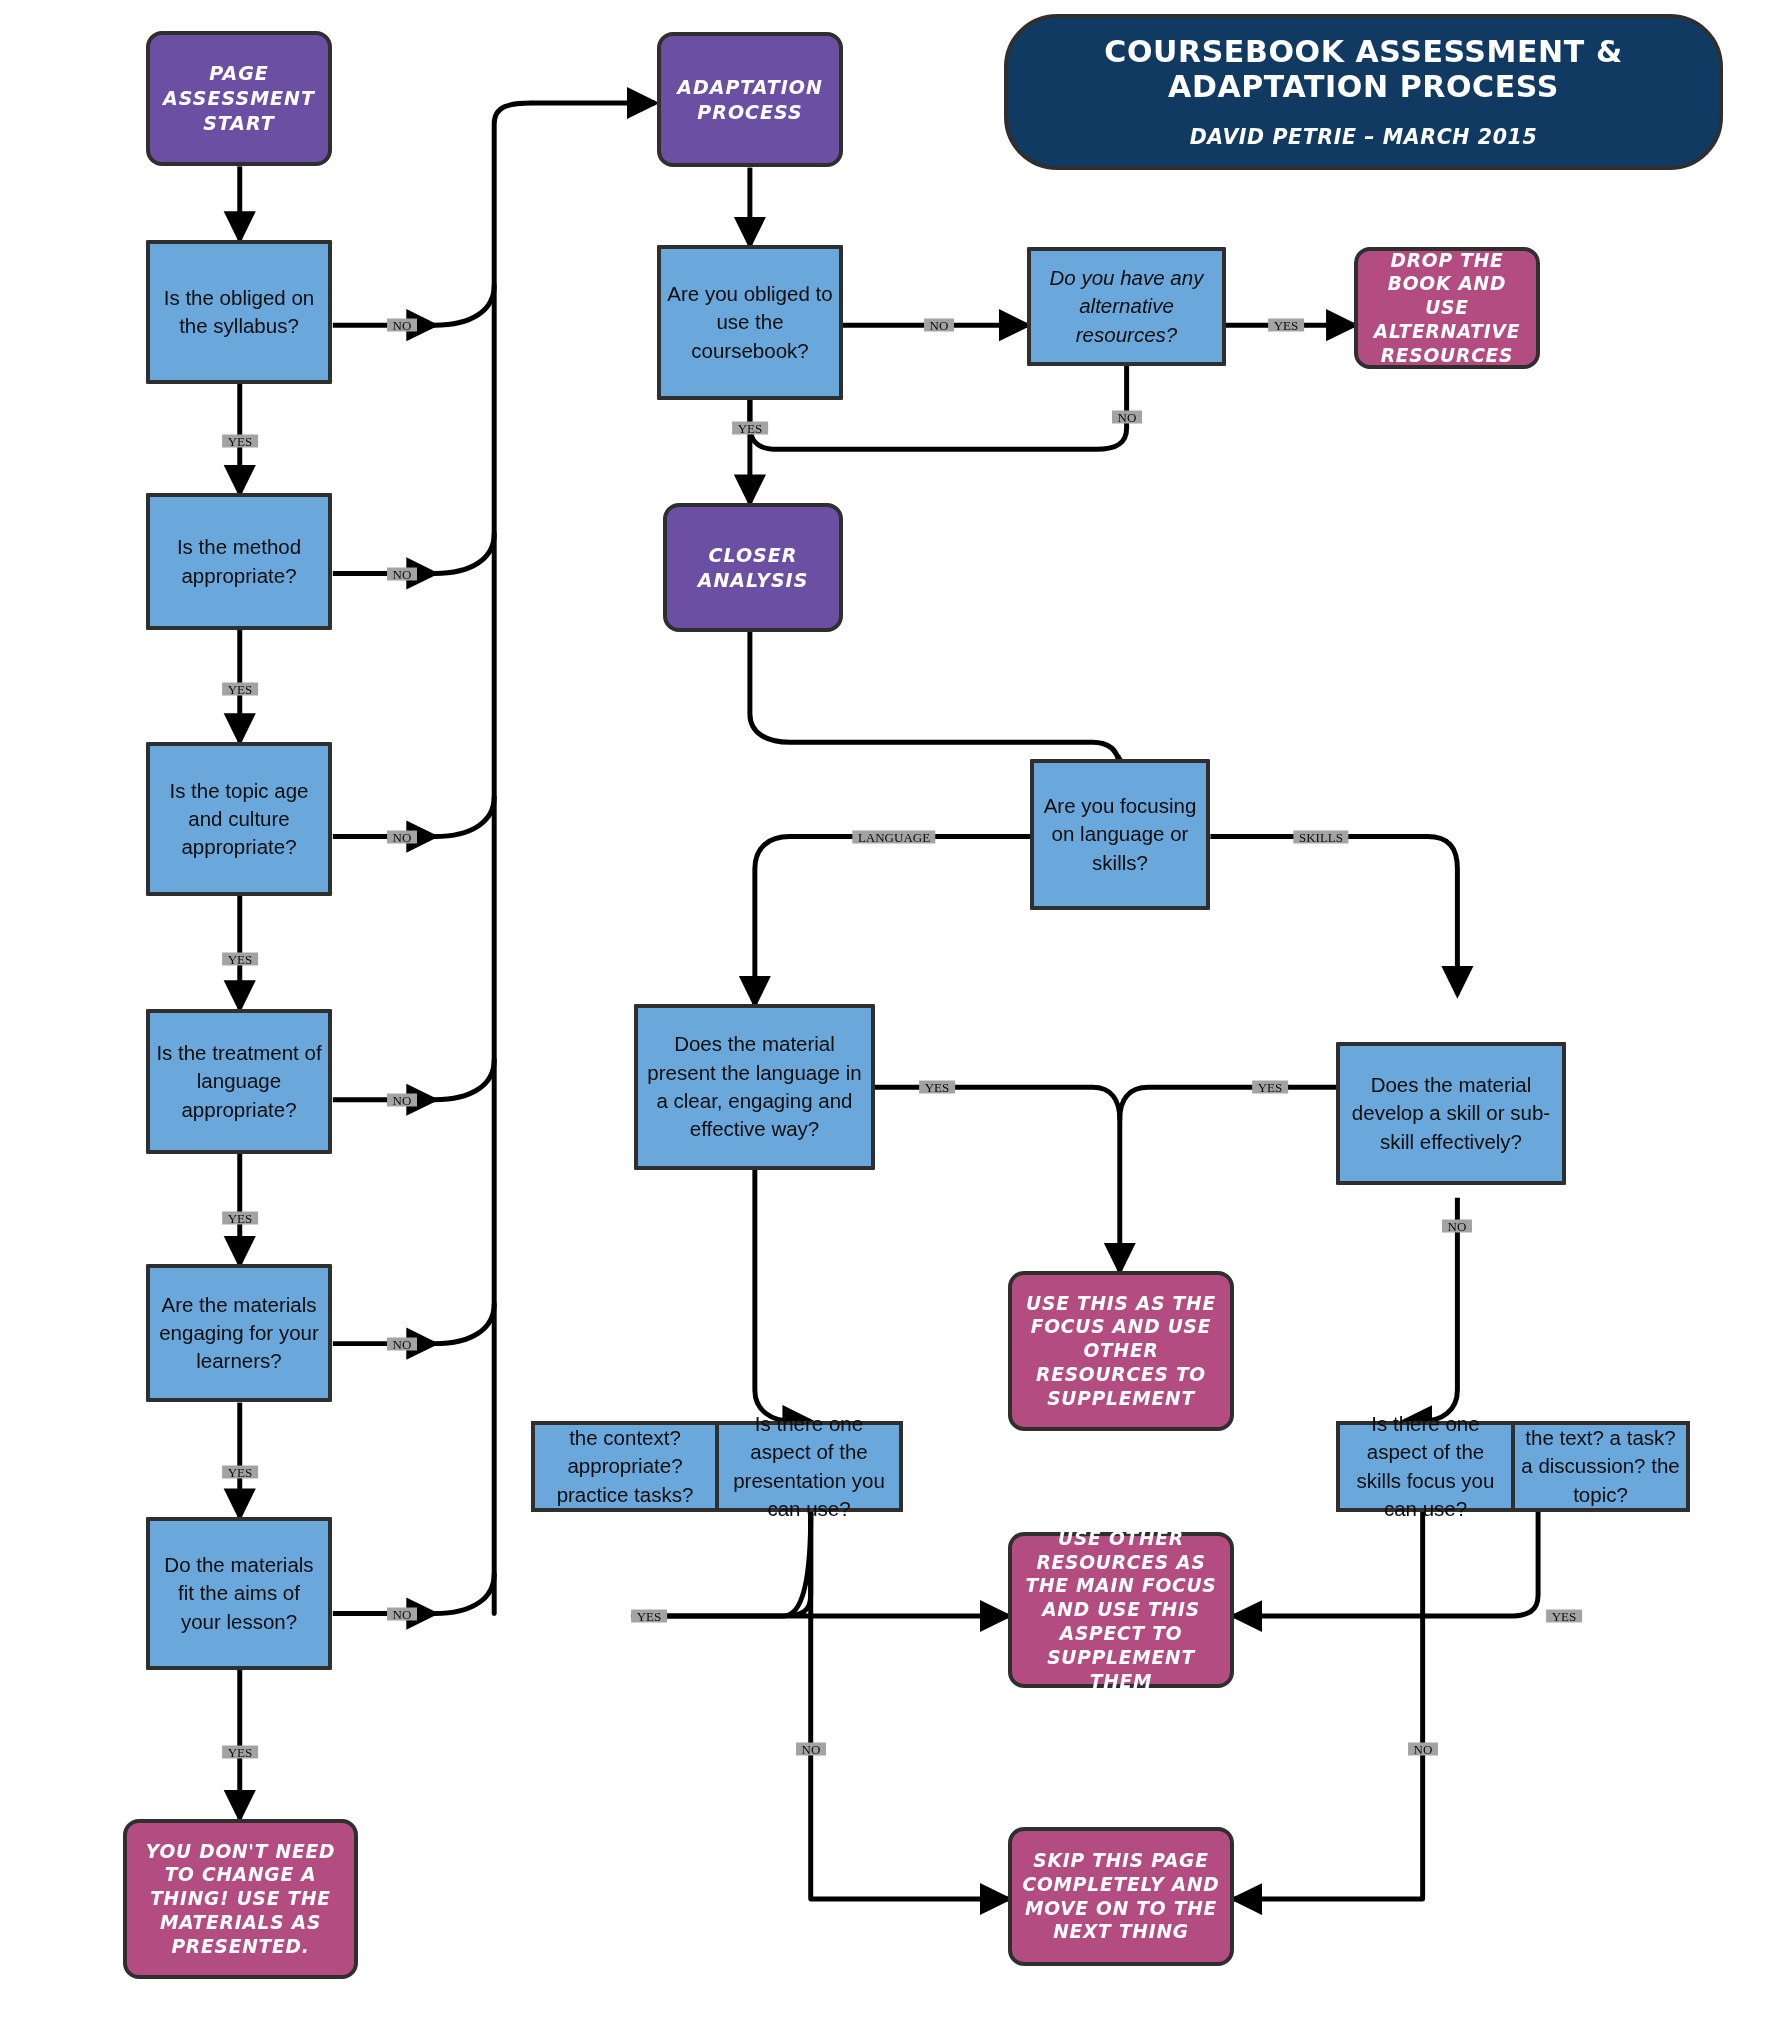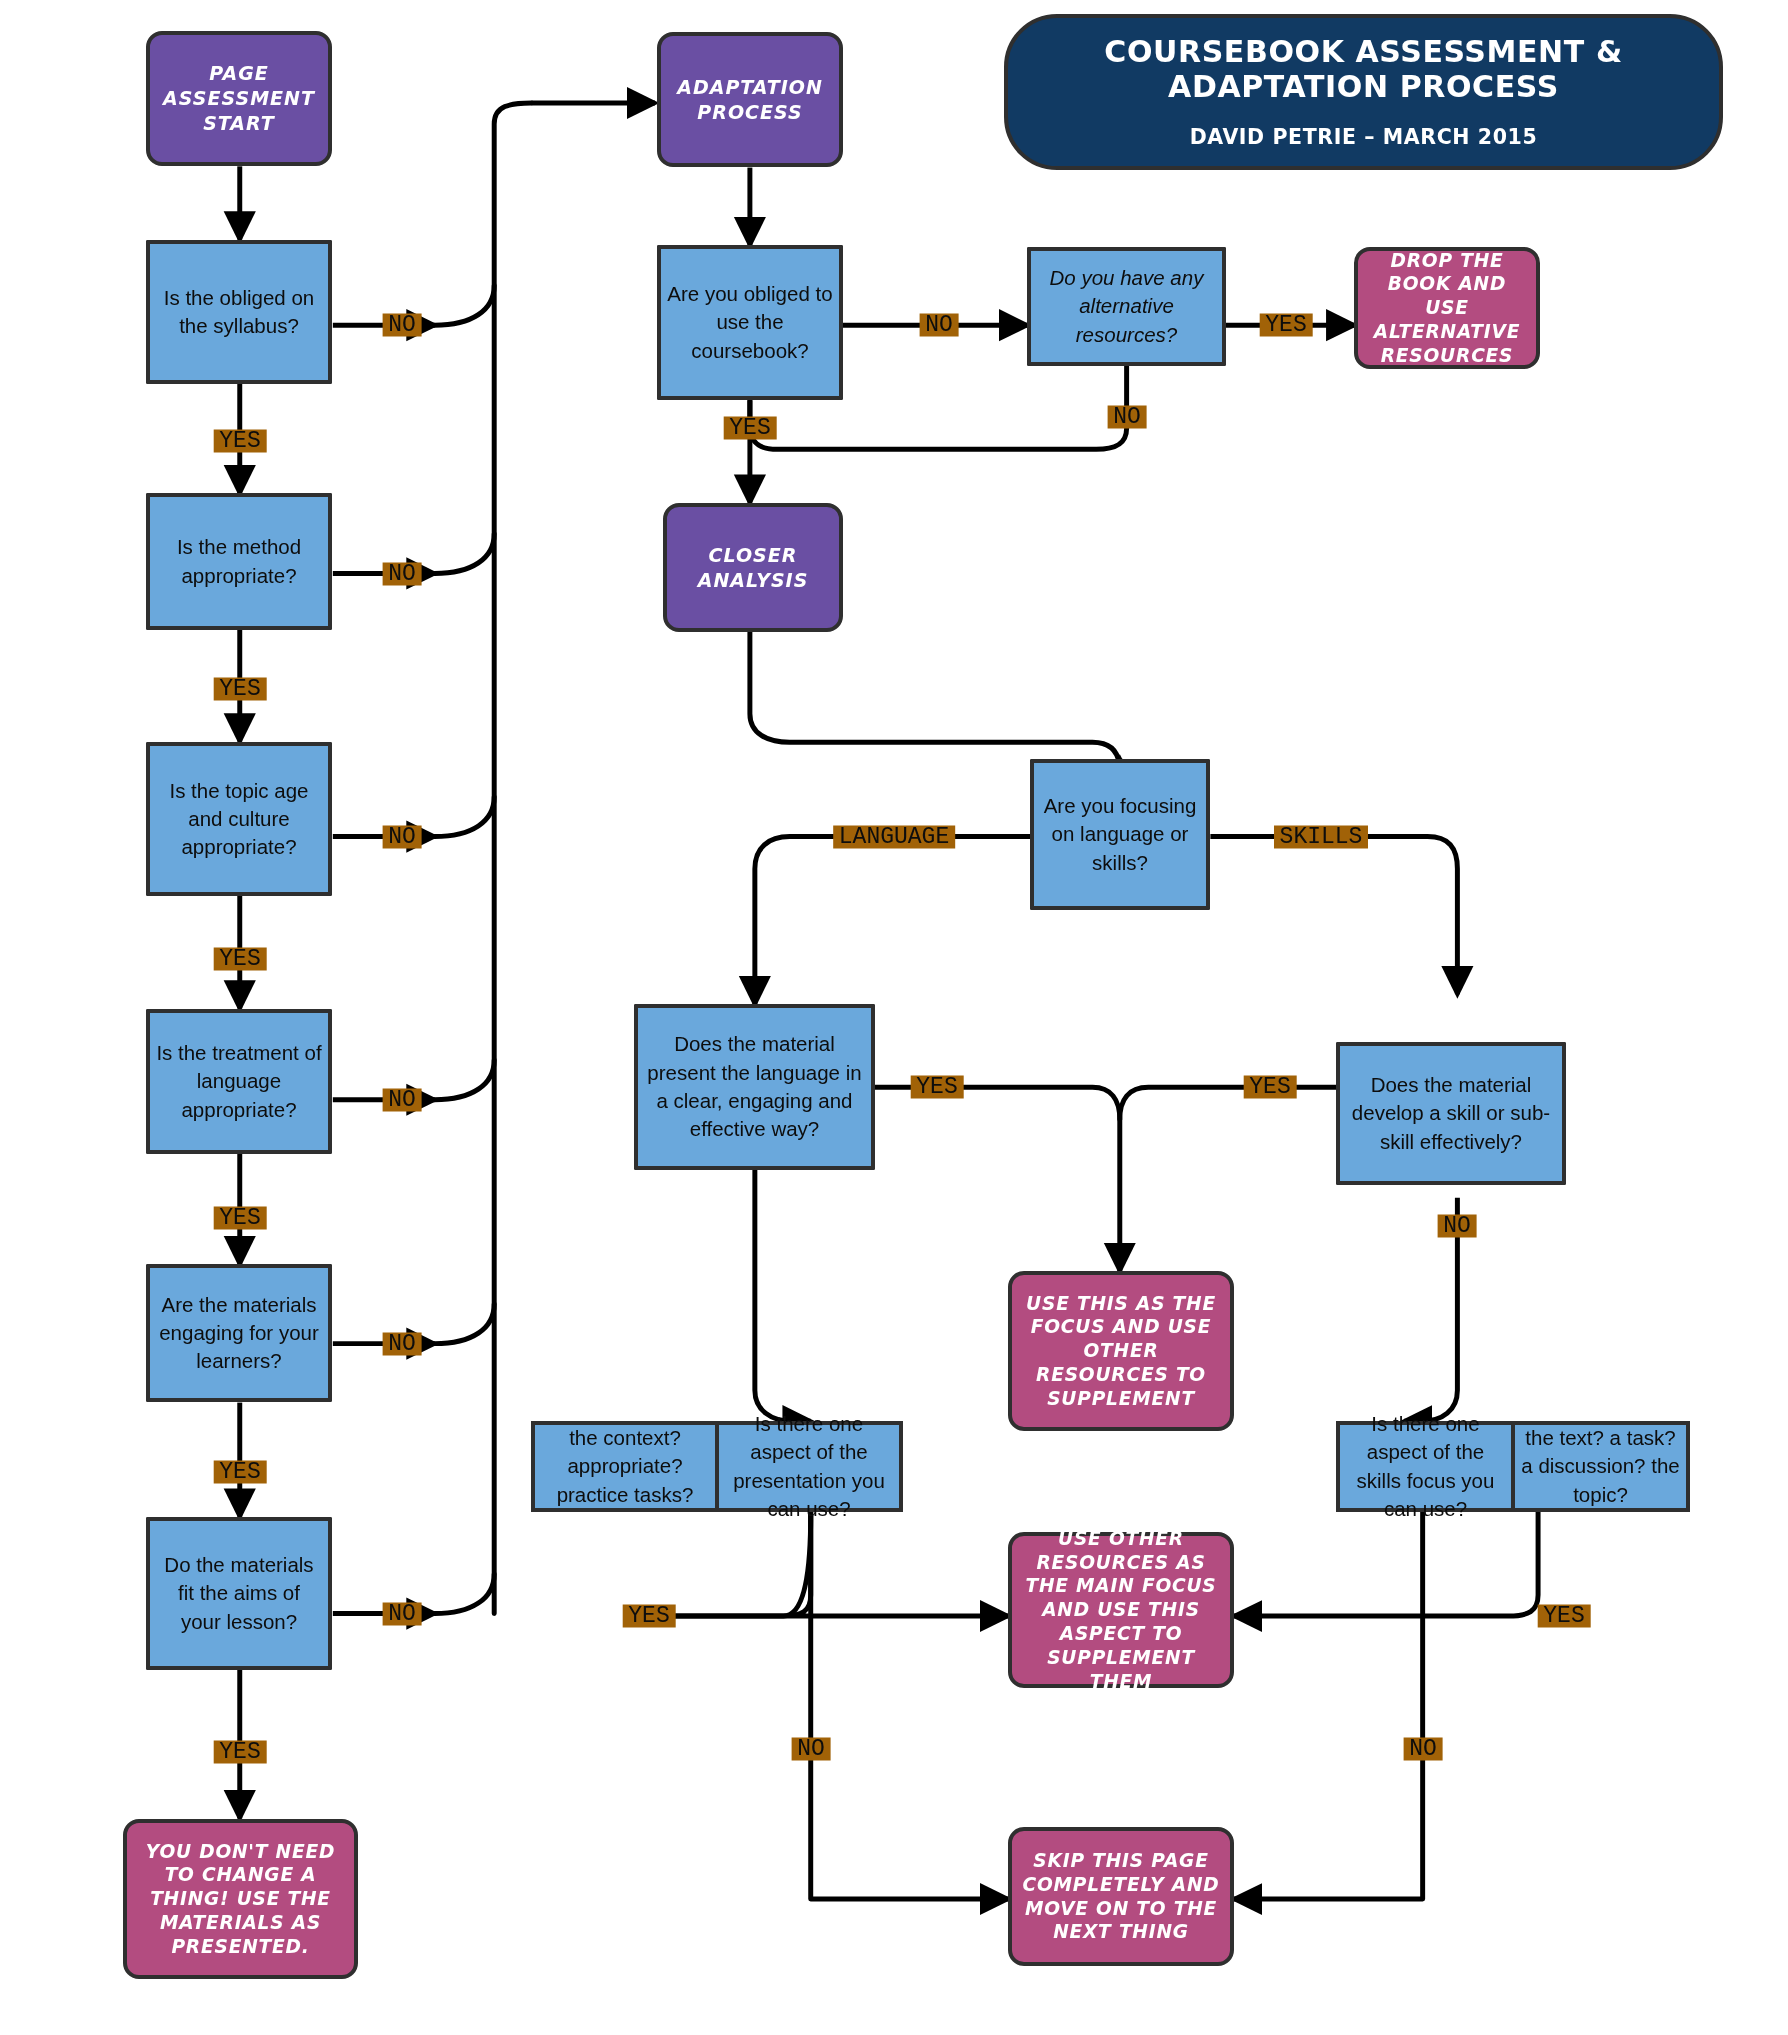--- a/index.html
+++ b/index.html
@@ -32,31 +32,31 @@
     letter-spacing:0.8px;text-transform:uppercase;
   }
   
   .banner{
     background:#113a63;border:4.3px solid #2f2f2f;border-radius:53px;
     color:#ffffff;display:flex;flex-direction:column;align-items:center;justify-content:center;
   }
   .banner .t1{font-family:"DejaVu Sans",sans-serif;font-weight:700;font-size:30px;letter-spacing:0.6px;
     text-transform:uppercase;font-variant:small-caps;}
   .banner .t2{font-family:"DejaVu Sans",sans-serif;font-weight:700;font-size:20.5px;letter-spacing:0.6px;
-    margin-top:21px;text-transform:uppercase;font-variant:small-caps;}
+    margin-top:21px;text-transform:uppercase;font-variant:small-caps;font-style:italic;}
 
   
   .twin{position:absolute;box-sizing:border-box;display:flex;border:4.3px solid #2f2f2f;background:#6aa8dc;}
   .twin > div{flex:1;display:flex;align-items:center;justify-content:center;text-align:center;
     color:#0d0d0d;font-size:20.5px;line-height:1.38;font-family:"Liberation Sans",sans-serif;padding:0 5px;box-sizing:border-box;}
   .twin > div + div{border-left:4.3px solid #2f2f2f;}
 
   
-  .elabel{position:absolute;font-family:Liberation Mono, monospace;font-size:23px;color:#0d0d0d;
-    background:#a16207;padding:0 5.6px;white-space:nowrap;transform:translate(-50%,-50%);line-height:1;}
+  .elabel{position:absolute;font-family:Liberation Serif, serif;font-size:13px;color:#0d0d0d;
+    background:#a3a3a3;padding:0 5.6px;white-space:nowrap;transform:translate(-50%,-50%);line-height:1;}
 </style>
 </head>
 <body>
 
 <div id="stage">
 
   <svg class="wires" viewBox="0 0 2882 3279" xmlns="http://www.w3.org/2000/svg">
     <defs>
       <marker id="ah" viewBox="0 0 12 12" refX="9.5" refY="6" markerWidth="7.2" markerHeight="7.2" orient="auto-start-reverse">
         <path d="M0,0.6 L11,6 L0,11.4 z" fill="#000"></path>

